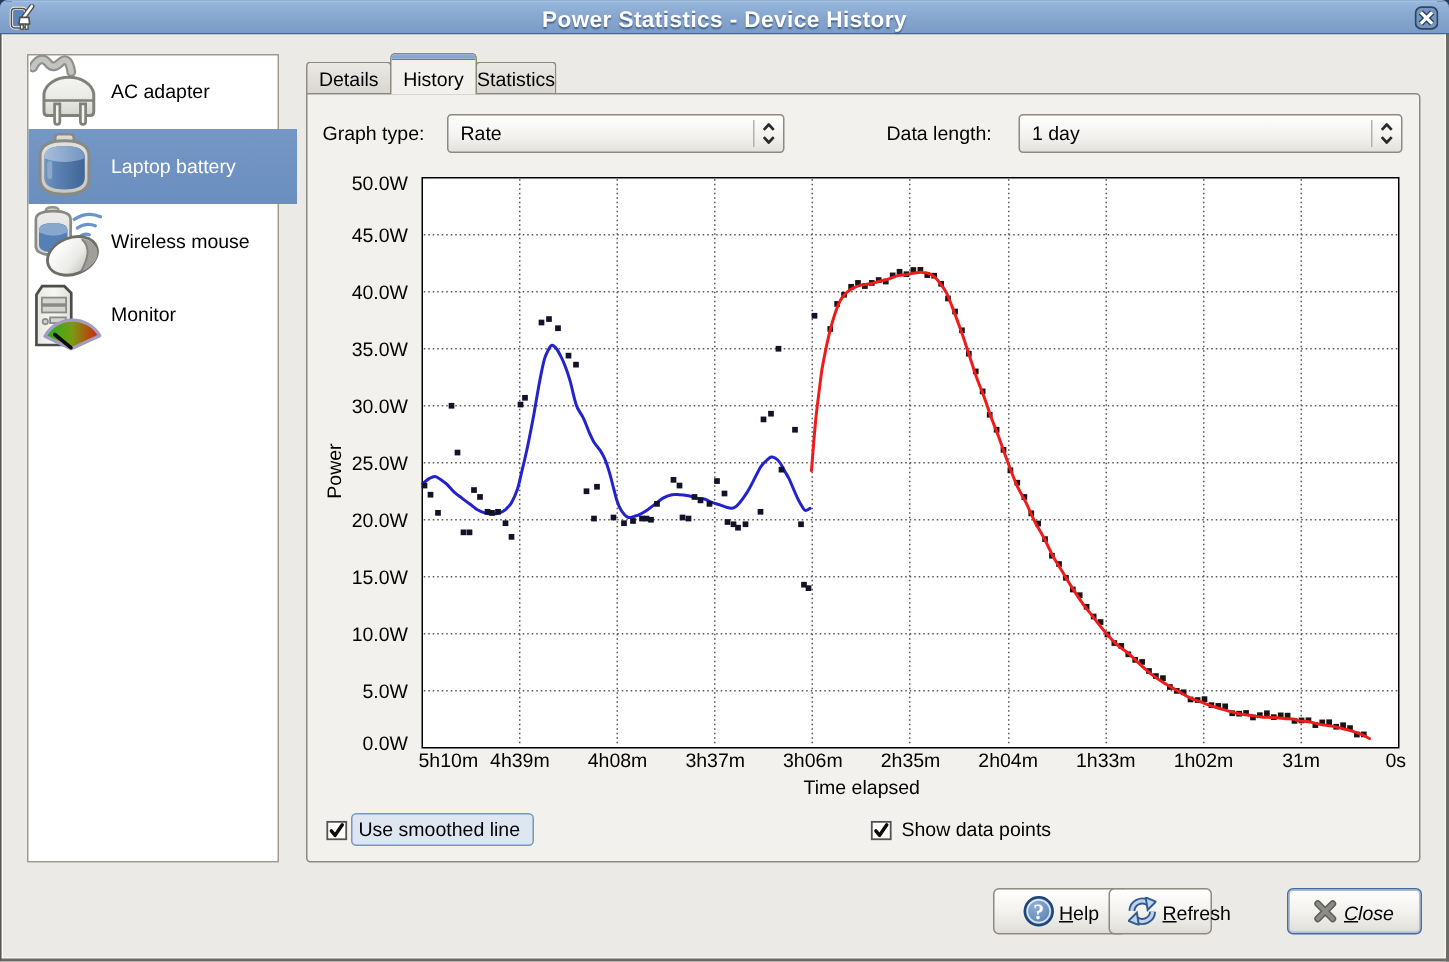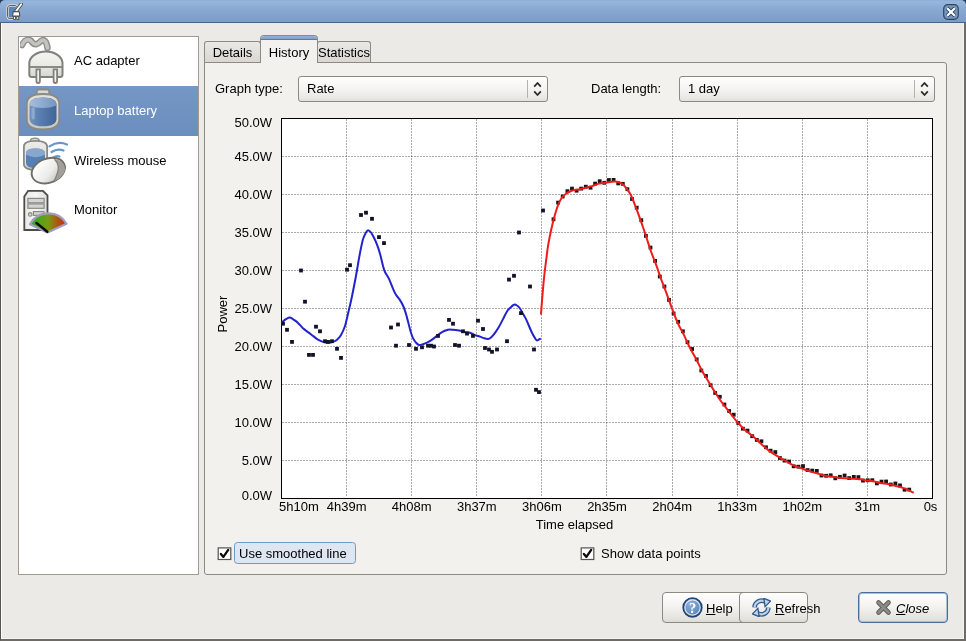--- a/index.html
+++ b/index.html
@@ -7,21 +7,21 @@
   box-shadow: inset 1px 0 0 #ffffff, inset -1px 0 0 #f6f5f3, inset 0 -1px 0 #f6f5f3; }
 #titlebar { position:absolute; left:-1px; top:0; width:966px; height:23px;
   background:linear-gradient(180deg,#98b7dd 0%,#8aa9d1 40%,#7d9fc9 85%,#7b9cc6 100%);
   border-top:1px solid #8eafd8; border-bottom:1px solid #46648e; border-radius:5px 5px 0 0; }
 #title { position:absolute; left:0; right:0; top:4px; text-align:center; font-weight:bold; color:#fff;
   text-shadow:0 1px 1px #44618a; font-size:15px; letter-spacing:0.3px; }
 #ticon { position:absolute; left:6px; top:2px; }
 #ctl,#ctr { position:absolute; top:0; width:8px; height:8px; background:#233c5c; }
 #ctl { left:-1px; } #ctr { left:957px; }
 #wclose { position:absolute; left:943px; top:3px; }
-#sidebar { position:absolute; left:17px; top:36px; width:181px; height:539px; background:#fff; border:1px solid #a09a90; }
+#sidebar { position:absolute; left:17px; top:36px; width:168px; height:539px; background:#fff; border:1px solid #a09a90; }
 .row { position:absolute; left:0; width:179px; height:49.33px; }
 .row .ic { position:absolute; left:5px; top:2px; }
 .row .lb { position:absolute; left:55px; top:17px; white-space:nowrap; }
 #row1 { top:0; } #row2 { top:49.33px; background:linear-gradient(180deg,#7597c6,#6a8ebe); color:#fff; } #row3 { top:98.67px; } #row4 { top:148px;padding-left:48px; }
 #tabstrip { position:absolute; left:203px; top:35px; height:28px; }
 .tab { position:absolute; top:6px; height:22px; background:linear-gradient(180deg,#ebe9e5,#d9d6d0);
   border:1px solid #8d8a81; border-bottom:none; border-radius:3px 3px 0 0; text-align:center; padding-top:3px; }
 #tabd { left:0; width:57px; }
 #tabs { left:113px; width:54px; }
 #tabh { position:absolute; text-align:center; left:56px; width:58px; top:0; height:28px; background:#f2f1ed; border:1px solid #8d8a81; border-bottom:none;
@@ -49,20 +49,21 @@
  <div id="titlebar">
   <div id="ticon"><svg width="18" height="18" viewBox="0 0 18 18">
 <rect x="1.6" y="2.6" width="9.6" height="13" rx="2.2" fill="#5b84b8" stroke="#f4f4f2" stroke-width="2.2"></rect>
 <rect x="1.6" y="2.6" width="9.6" height="13" rx="2.2" fill="none" stroke="#50504c" stroke-width="1"></rect>
 <path d="M15.2 1.2 L10.2 8" stroke="#50504c" stroke-width="3.6" stroke-linecap="round"></path>
 <path d="M15.2 1.2 L10.2 8" stroke="#ffffff" stroke-width="1.8" stroke-linecap="round"></path>
 <path d="M7.2 8.6 L13.2 8.6 L13.8 13 L6.6 13 Z" fill="#ffffff" stroke="#50504c" stroke-width="1.1" stroke-linejoin="round"></path>
 <rect x="7.6" y="13.5" width="1.9" height="3" fill="#ffffff" stroke="#50504c" stroke-width="0.9"></rect>
 <rect x="10.8" y="13.5" width="1.9" height="3" fill="#ffffff" stroke="#50504c" stroke-width="0.9"></rect>
 </svg></div>
+  <div id="title">Power Statistics - Device History</div>
   <div id="wclose"><svg width="16" height="16" viewBox="0 0 16 16">
 <rect x="0.7" y="0.7" width="14.6" height="14.6" rx="4" fill="#7696c2" stroke="#31445f" stroke-width="1.2"></rect>
 <path d="M4.2 4.2 L11.8 11.8 M11.8 4.2 L4.2 11.8" stroke="#2c3f5a" stroke-width="4"></path>
 <path d="M4.2 4.2 L11.8 11.8 M11.8 4.2 L4.2 11.8" stroke="#ffffff" stroke-width="2.2"></path>
 </svg></div>
  </div>
  <div id="sidebar">
   <div class="row" id="row1">
         <span class="ic" style="left:1px;top:-1px"><svg width="46" height="48" viewBox="0 0 46 48">
 <defs>
@@ -345,21 +346,21 @@
         <text x="22" y="251" font-size="13" fill="#000" text-anchor="middle" transform="rotate(-90 22 251)">Power</text>
         <rect x="29.5" y="479.5" width="121" height="21" rx="3" fill="#dee6f2" stroke="#7398c5" stroke-width="1"></rect>
         <rect x="13.2" y="484.9" width="12.6" height="11.6" fill="#ffffff" stroke="#55524c" stroke-width="1.2"></rect>
         <path d="M15.9,490.9 l2.5,3.0 l4.8,-7.0" fill="none" stroke="#0c0c0c" stroke-width="2.3" stroke-linecap="round" stroke-linejoin="round"></path>
         <rect x="376.2" y="484.9" width="12.6" height="11.6" fill="#ffffff" stroke="#55524c" stroke-width="1.2"></rect>
         <path d="M378.9,490.9 l2.5,3.0 l4.8,-7.0" fill="none" stroke="#0c0c0c" stroke-width="2.3" stroke-linecap="round" stroke-linejoin="round"></path>
         <text x="34" y="494.5" font-size="13" fill="#000">Use smoothed line</text>
         <text x="396" y="494.5" font-size="13" fill="#000">Show data points</text>
       </svg>
   <span class="combolabel" style="left:10px">Graph type:</span>
-  <div class="combo" style="left:93px;width:250px">
+  <div class="combo" style="left:93px;width:225px">
         <span class="tx">Rate</span>
         <span class="sep"></span>
         <span class="ar"><svg width="13" height="18" viewBox="0 0 13 18">
 <path d="M3.2 6.6 L6.5 3.0 L9.8 6.6" fill="none" stroke="#2a2a26" stroke-width="1.8" stroke-linejoin="round"></path>
 <path d="M3.2 11.4 L6.5 15.0 L9.8 11.4" fill="none" stroke="#2a2a26" stroke-width="1.8" stroke-linejoin="round"></path>
 </svg></span>
       </div>
   <span class="combolabel" style="left:386px">Data length:</span>
   <div class="combo" style="left:474px;width:256px">
         <span class="tx">1 day</span>

